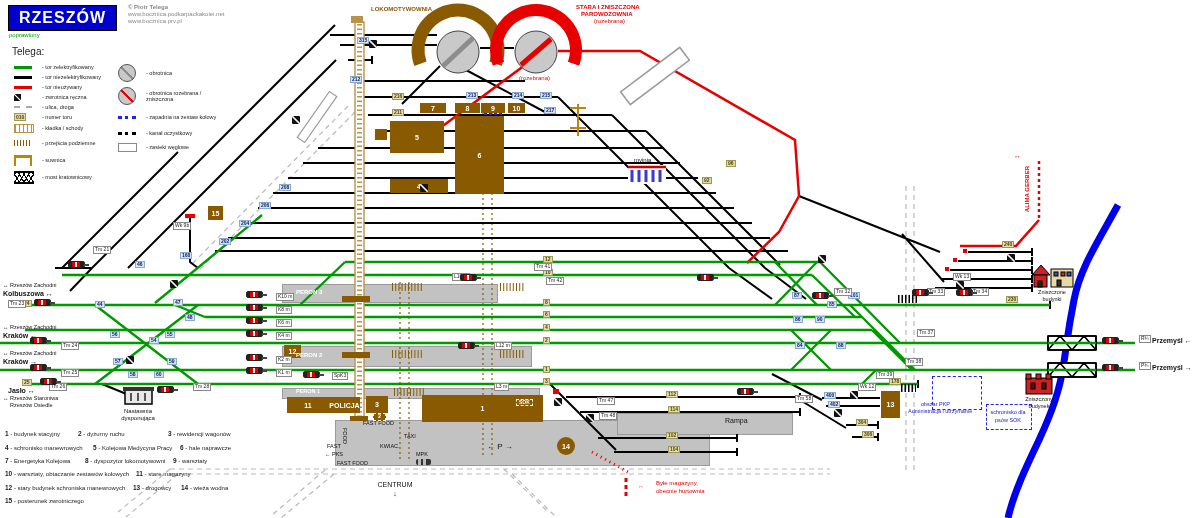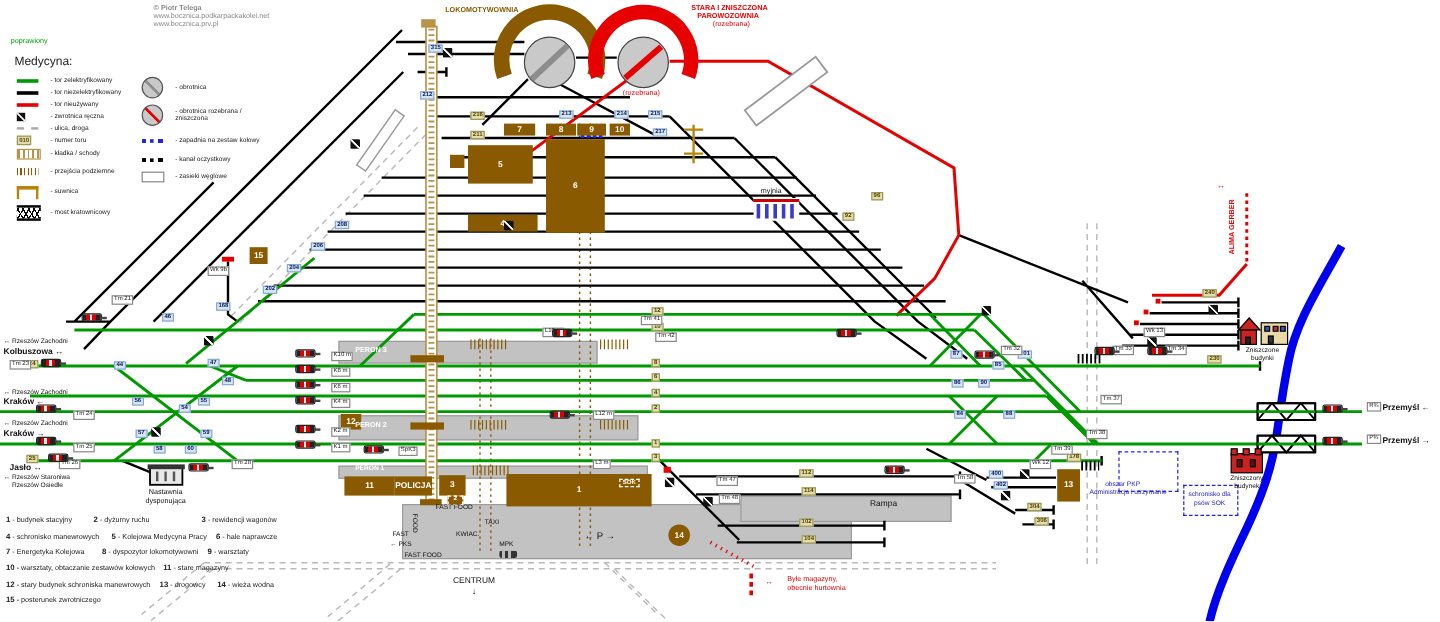--- a/index.html
+++ b/index.html
@@ -188,27 +188,28 @@
       <rect x="1031" y="383" width="4" height="6" fill="#551111"></rect>
         <rect x="1042" y="383" width="4" height="6" fill="#551111"></rect>
     </g>
     <g>
       <rect x="125" y="390" width="27" height="14" fill="#e8e8e8" stroke="#000" stroke-width="1.5"></rect>
       <rect x="123" y="387" width="31" height="4" fill="#333"></rect>
       <path stroke="#555" stroke-width="2" d="M131,393V401 M138,393V401 M145,393V401"></path>
     </g>
   </svg>
 
+  <div class="titlebox">RZESZÓW</div>
   <div class="revision green">poprawiony</div>
   <div class="credit gray">
     <div class="b">© Piotr Telega</div>
     <div>www.bocznica.podkarpackakolei.net</div>
     <div>www.bocznica.prv.pl</div>
   </div>
-  <div class="legendhead">Medycyna:</div>
+  <div class="legendhead">Telega:</div>
   <div id="legend-left">
       <div class="lgrow" style="height: 10px;">
         <span class="lgi">
           <span class="lg-line-green"></span>
         </span>
         <span class="lgt">-  tor zelektryfikowany</span>
       </div>
       <div class="lgrow" style="height: 10px;">
         <span class="lgi">
           <span class="lg-line-black"></span>

